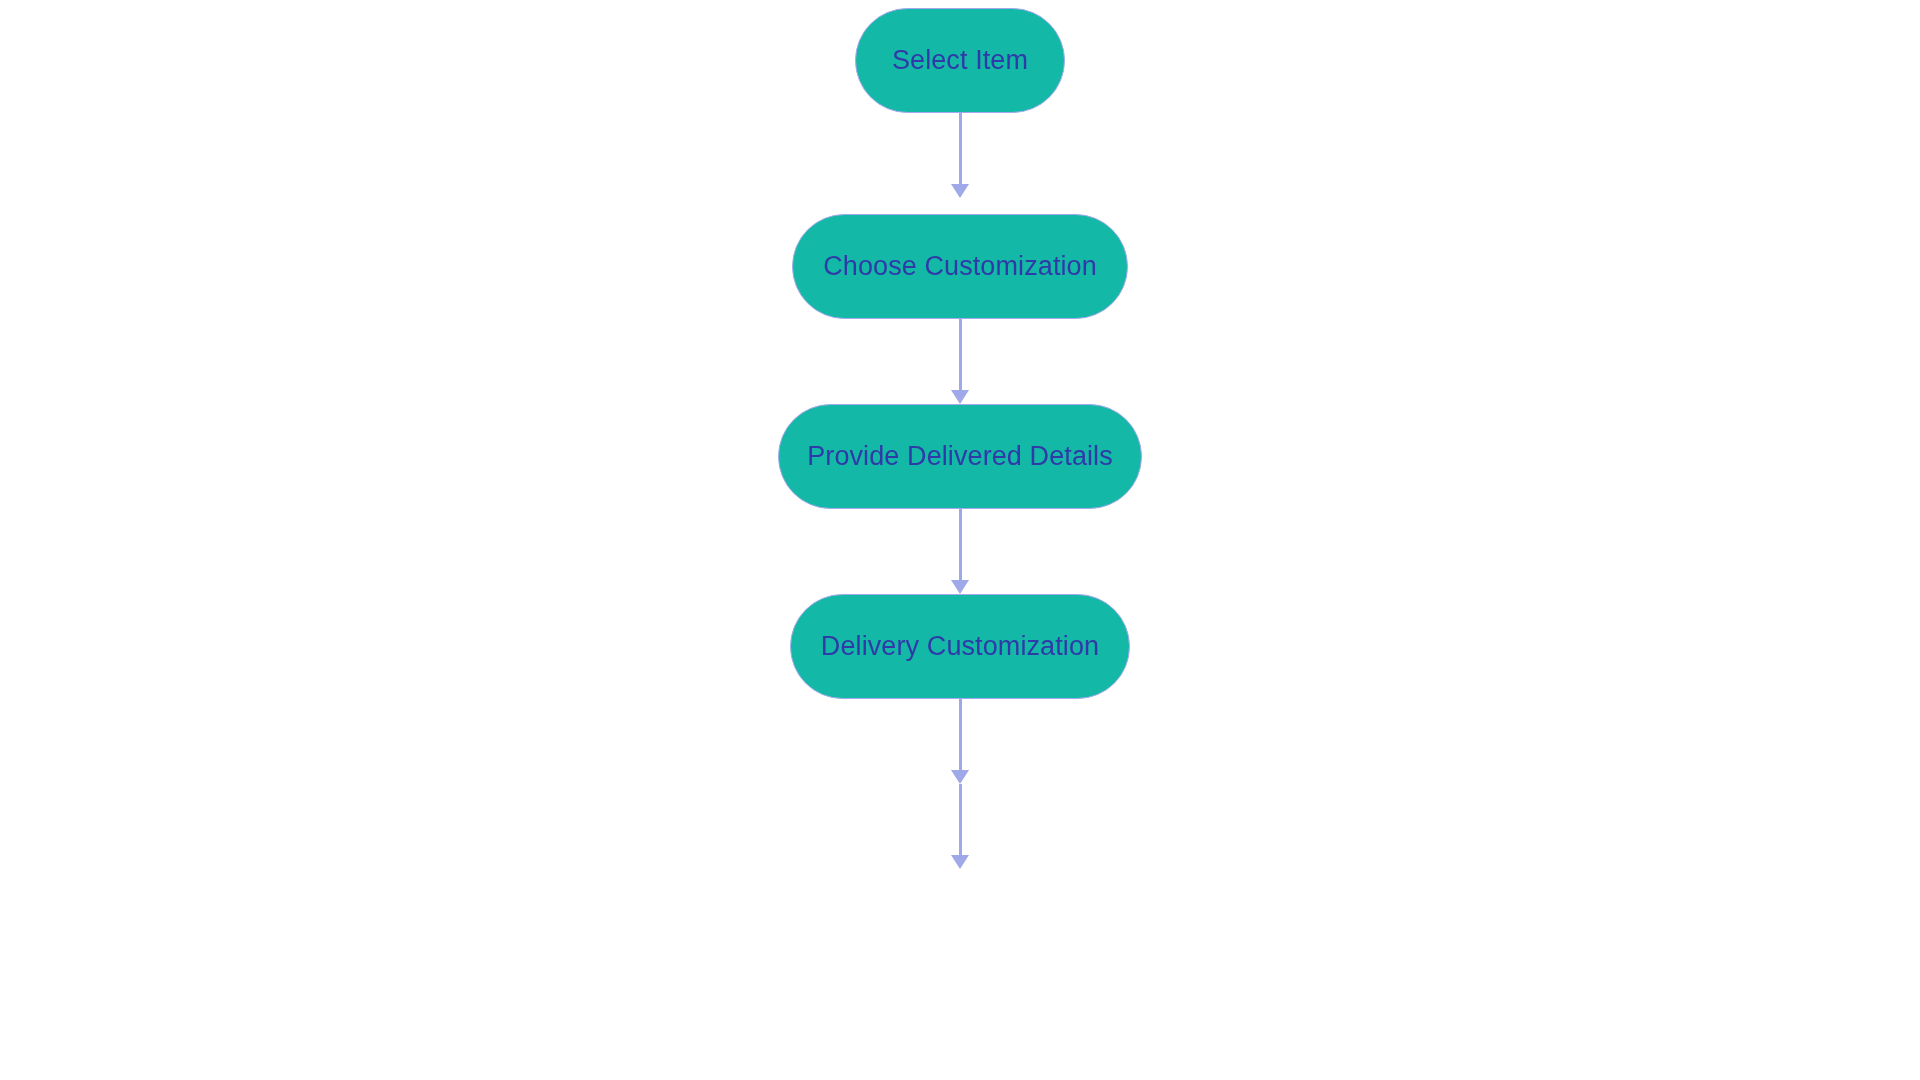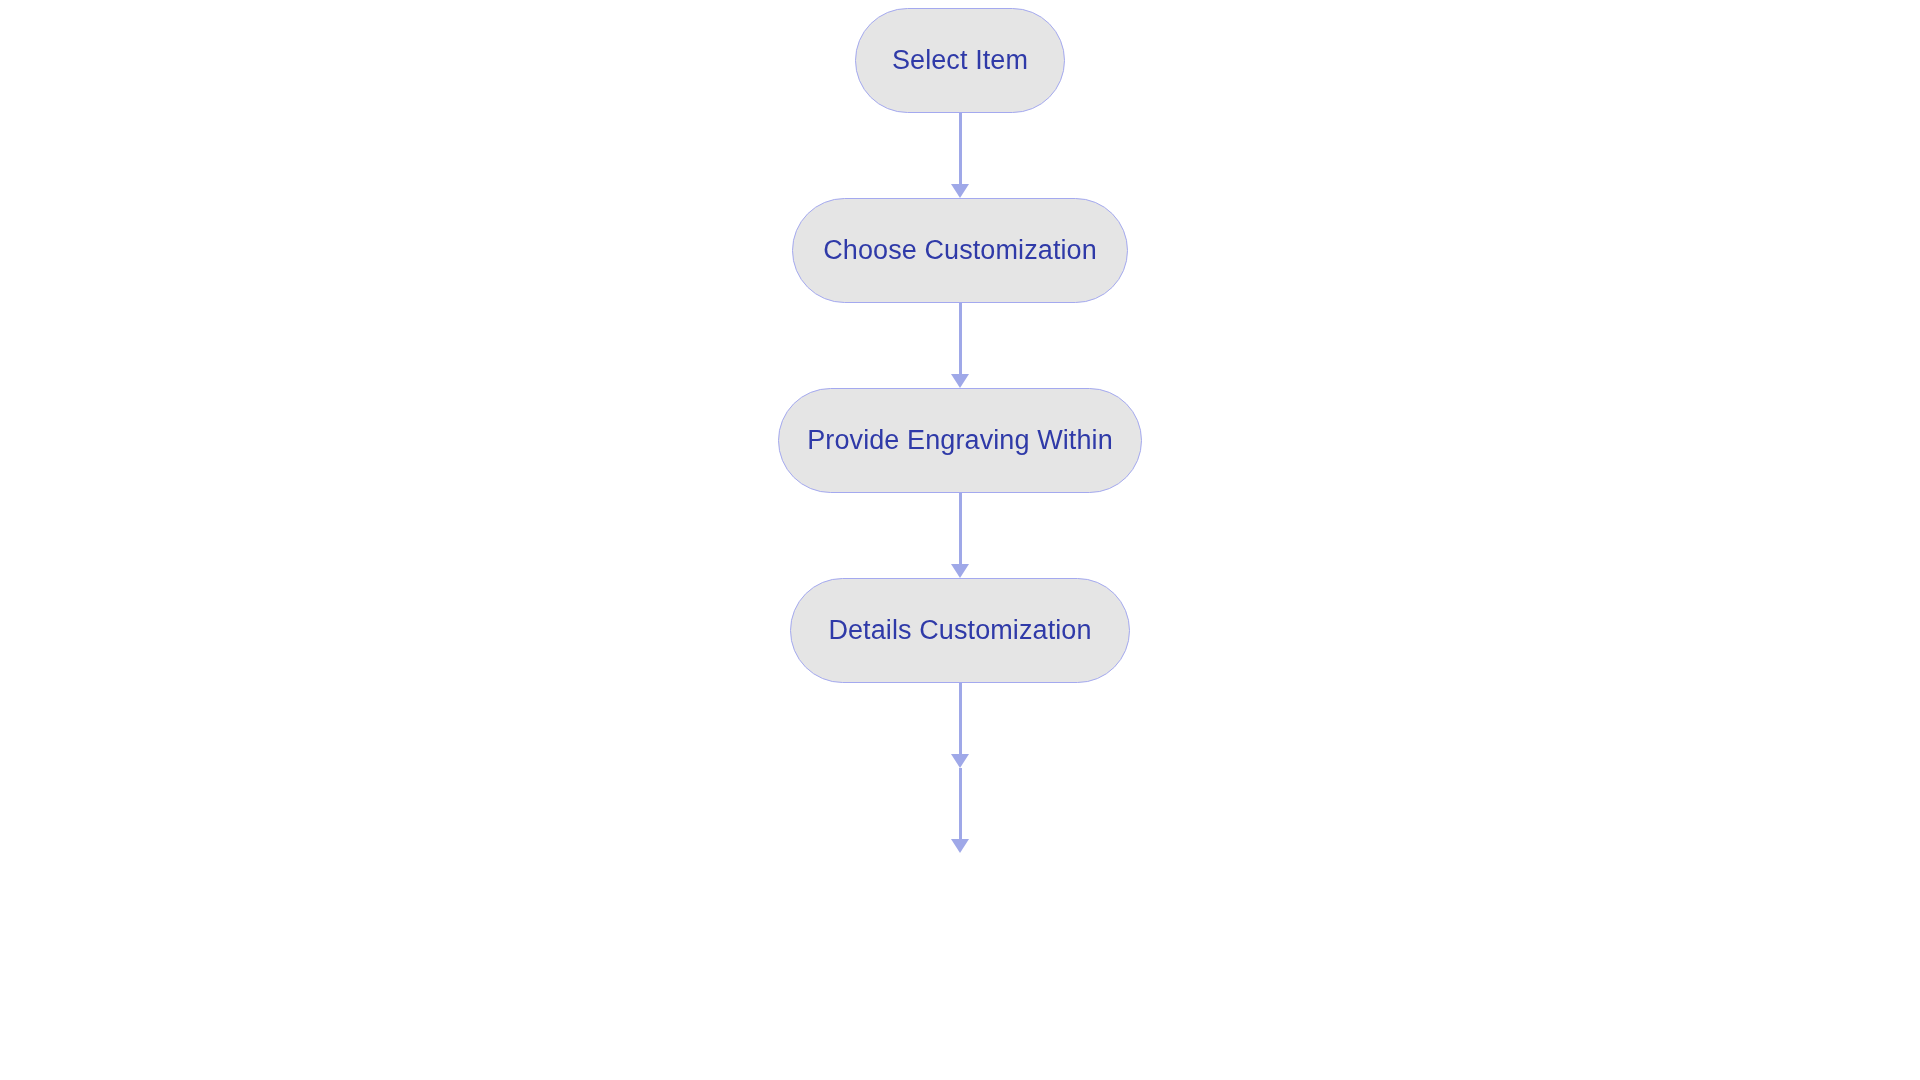--- a/index.html
+++ b/index.html
@@ -35,37 +35,37 @@
     justify-content: flex-start;
   }
 
   
   .flow-node {
     box-sizing: border-box;
     height: 105px;
     display: flex;
     align-items: center;
     justify-content: center;
-    background: #e5e5e5;
+    background: #14b8a6;
     border: 1.6px solid #a4a9ef;
     border-radius: 53px;
     padding: 0 34px;
     white-space: nowrap;
   }
   .flow-node .node-label {
     color: #2f3aa8;
     font-size: 27px;
     font-weight: 400;
     line-height: 1;
     letter-spacing: 0.1px;
   }
 
   
   .node-w-1 { width: 210px; }
-  .node-w-2 { width: 336px; }
+  .node-w-2 { width: 336px; margin-top: 16px; }
   .node-w-3 { width: 364px; }
   .node-w-4 { width: 340px; }
   .node-w-5 { width: 281px; }
   .node-w-6 { width: 366px; }
 
   
   .flow-connector {
     position: relative;
     width: 20px;
     height: 85px;
@@ -110,30 +110,30 @@
     <div class="flow-node node-w-2">
       <span class="node-label">Choose Customization</span>
     </div>
 
     <div class="flow-connector">
       <div class="connector-stem"></div>
       <div class="connector-arrowhead"></div>
     </div>
 
     <div class="flow-node node-w-3">
-      <span class="node-label">Provide Engraving Within</span>
+      <span class="node-label">Provide Delivered Details</span>
     </div>
 
     <div class="flow-connector">
       <div class="connector-stem"></div>
       <div class="connector-arrowhead"></div>
     </div>
 
     <div class="flow-node node-w-4">
-      <span class="node-label">Details Customization</span>
+      <span class="node-label">Delivery Customization</span>
     </div>
 
     <div class="flow-connector">
       <div class="connector-stem"></div>
       <div class="connector-arrowhead"></div>
     </div>
 
 
     <div class="flow-connector">
       <div class="connector-stem"></div>

